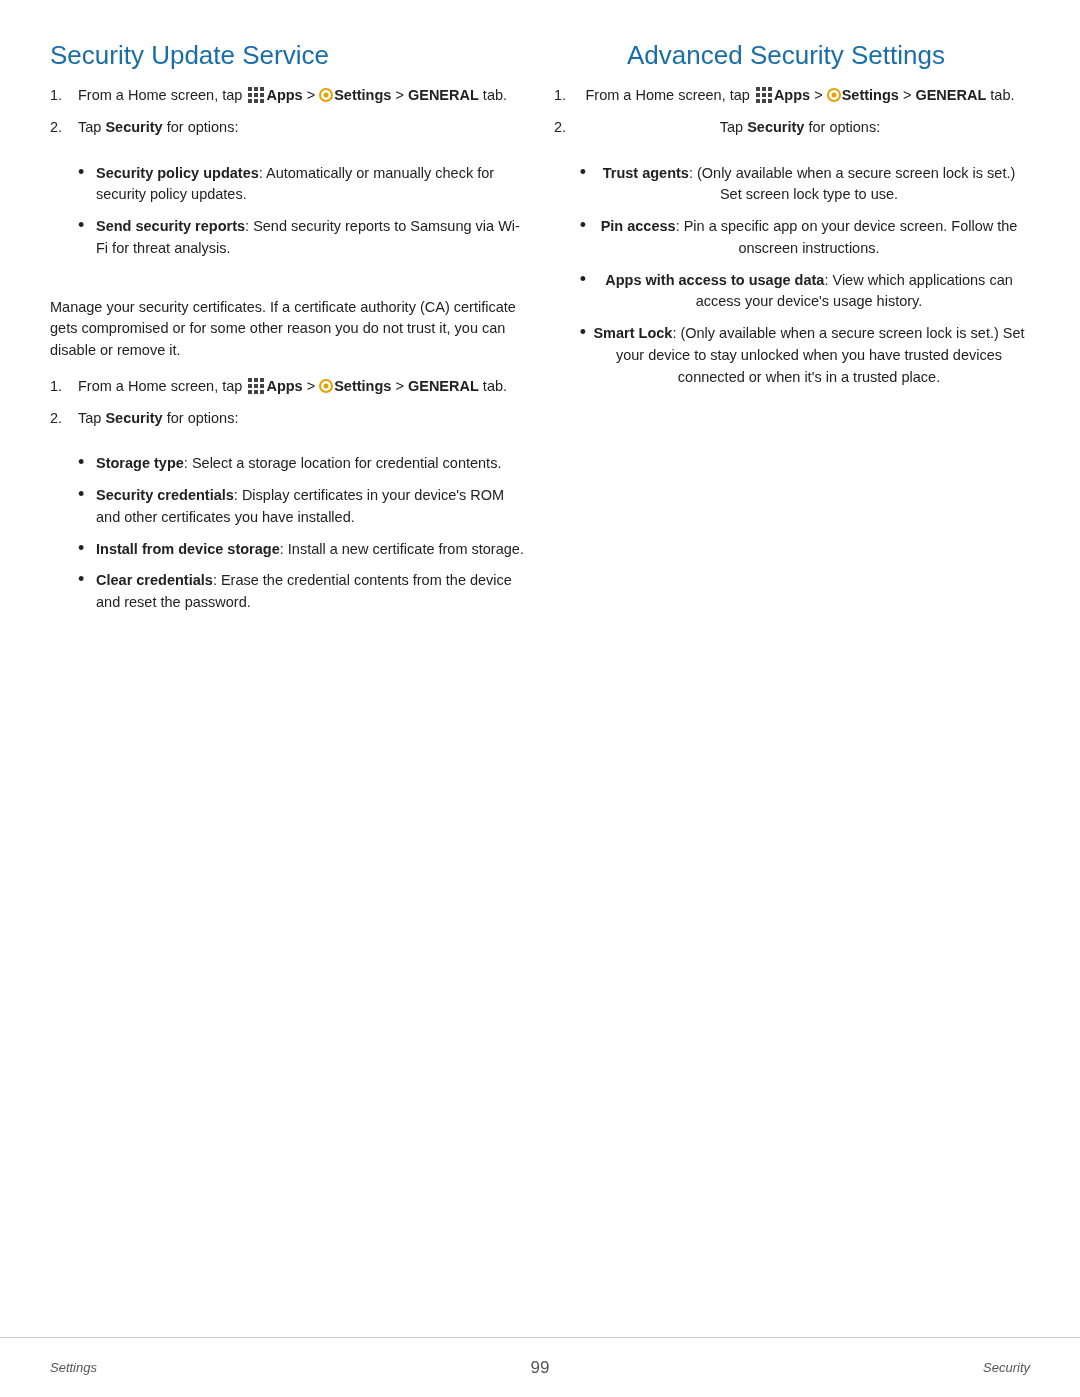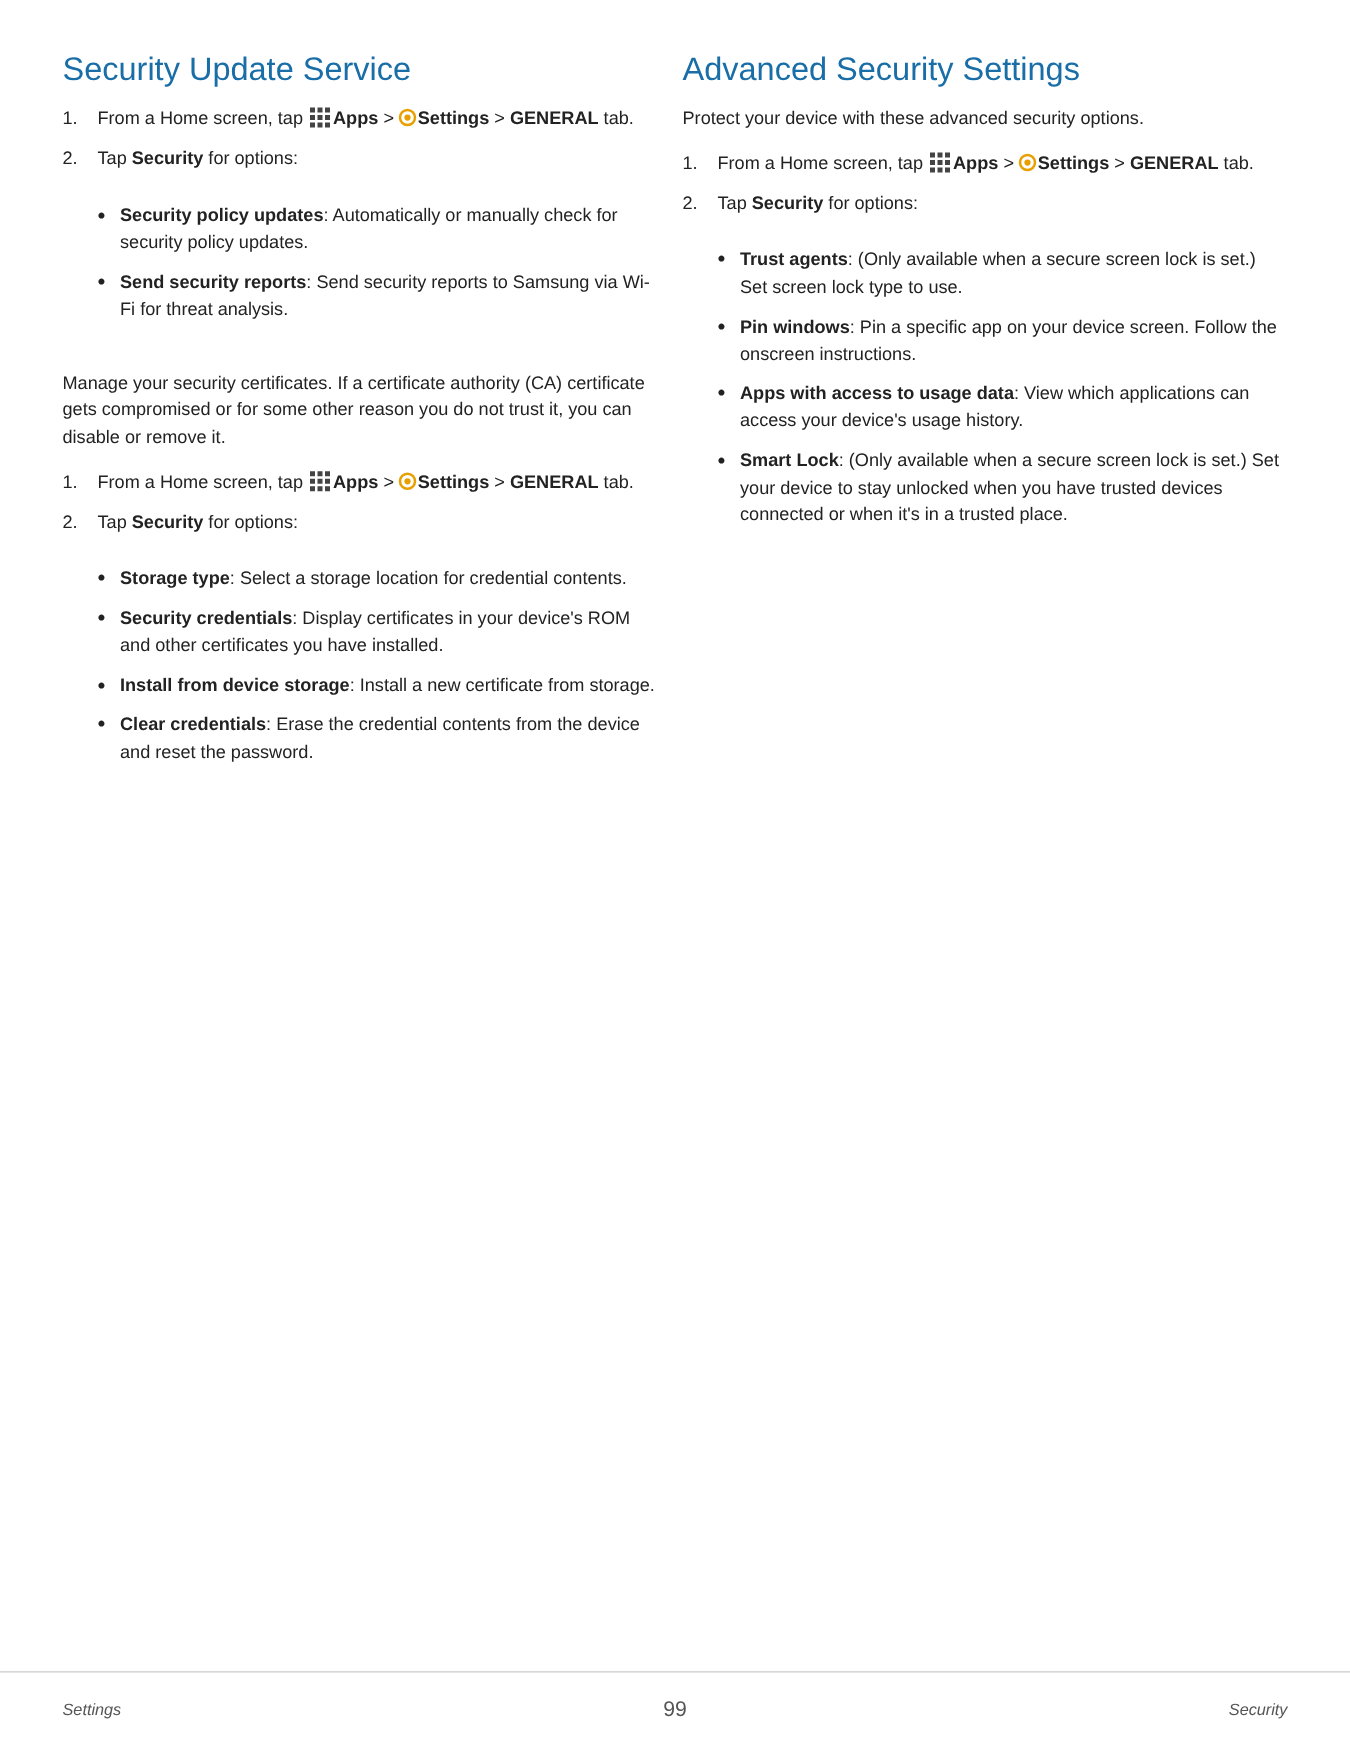--- a/index.html
+++ b/index.html
@@ -26,20 +26,21 @@
     }
 
     .left-column {
       flex: 1;
       max-width: 480px;
     }
 
     .right-column {
       flex: 1;
       max-width: 480px;
+      text-align: center;
     }
 
     .section-title {
       font-size: 26px;
       color: #1a6ea8;
       font-weight: normal;
       margin-bottom: 14px;
       line-height: 1.2;
     }
 
@@ -278,21 +279,20 @@
         </li>
       </ul>
     </div>
 
   </div>
 
   <div class="right-column">
 
     <div>
       <h2 class="section-title">Advanced Security Settings</h2>
-      <p class="section-intro">Protect your device with these advanced security options.</p>
 
       <ol class="step-list">
         <li class="step-item">
           <span class="step-number">1.</span>
           <span class="step-text">
             From a Home screen, tap
             <span class="apps-icon">
               <span></span>
                 <span></span>
                 <span></span>
@@ -312,21 +312,21 @@
         </li>
       </ol>
 
       <ul class="bullet-list">
         <li class="bullet-item">
           <span class="bullet-dot">•</span>
           <span class="bullet-text"><strong>Trust agents</strong>: (Only available when a secure screen lock is set.) Set screen lock type to use.</span>
         </li>
         <li class="bullet-item">
           <span class="bullet-dot">•</span>
-          <span class="bullet-text"><strong>Pin windows</strong>: Pin a specific app on your device screen. Follow the onscreen instructions.</span>
+          <span class="bullet-text"><strong>Pin access</strong>: Pin a specific app on your device screen. Follow the onscreen instructions.</span>
         </li>
         <li class="bullet-item">
           <span class="bullet-dot">•</span>
           <span class="bullet-text"><strong>Apps with access to usage data</strong>: View which applications can access your device's usage history.</span>
         </li>
         <li class="bullet-item">
           <span class="bullet-dot">•</span>
           <span class="bullet-text"><strong>Smart Lock</strong>: (Only available when a secure screen lock is set.) Set your device to stay unlocked when you have trusted devices connected or when it's in a trusted place.</span>
         </li>
       </ul>

